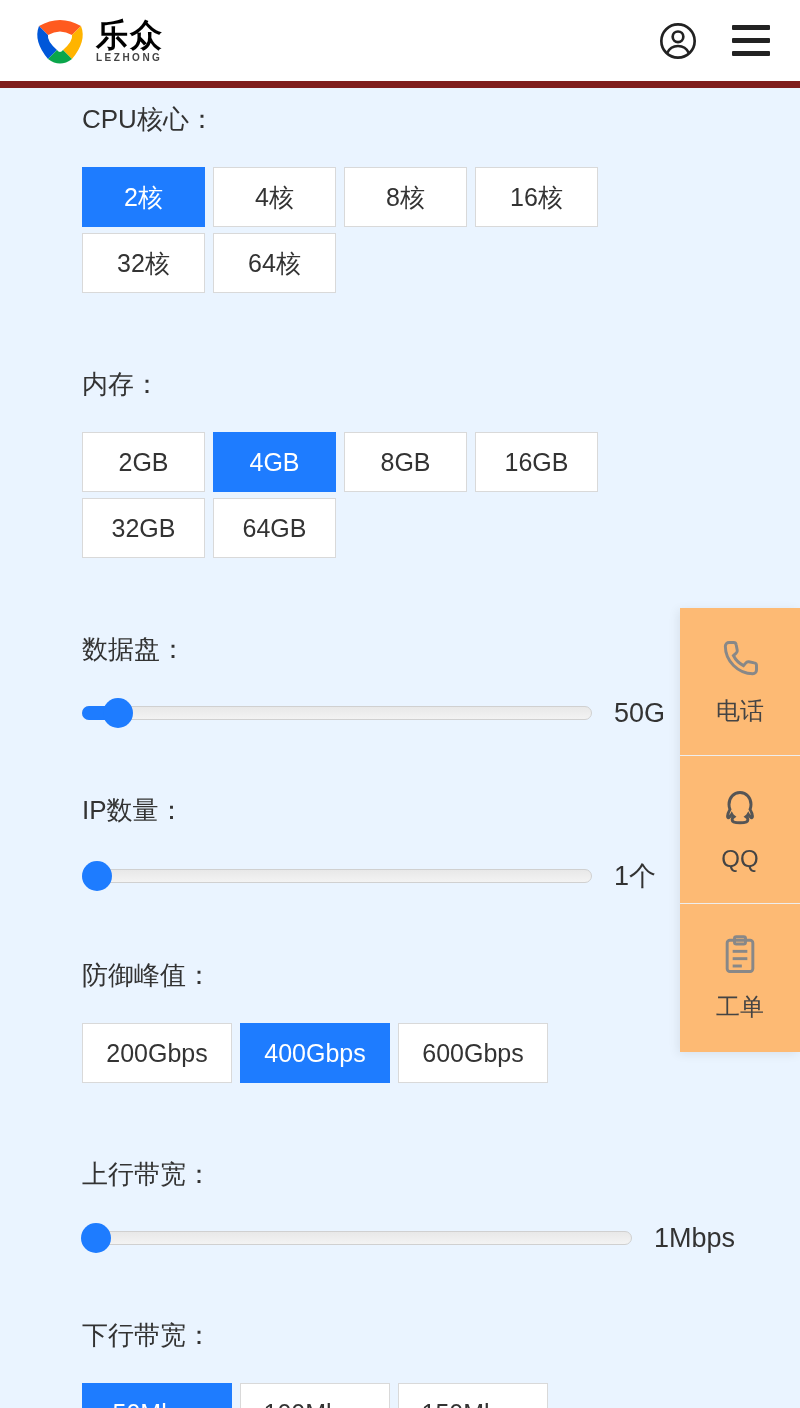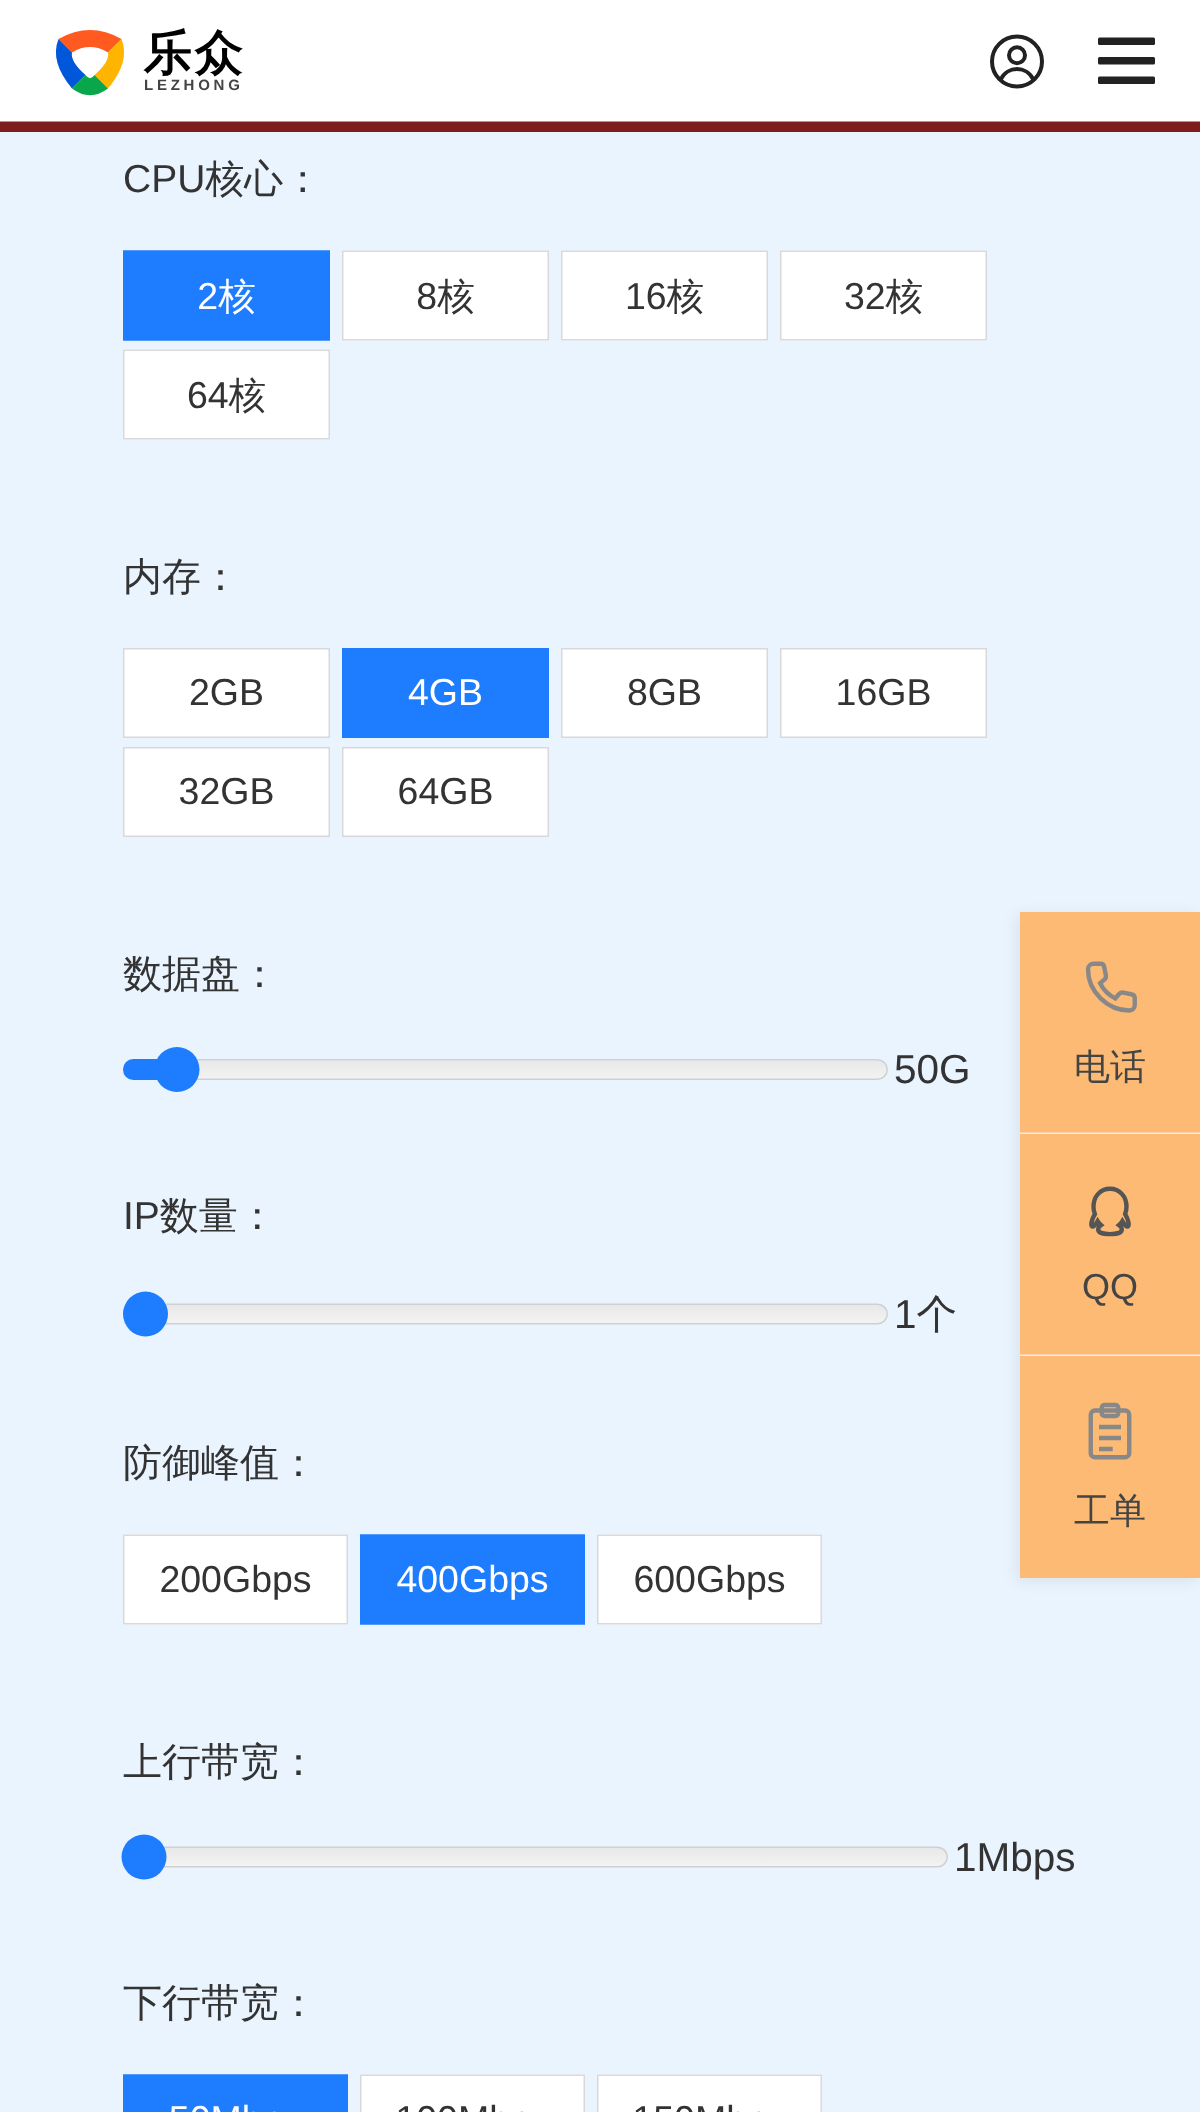--- a/index.html
+++ b/index.html
@@ -52,21 +52,21 @@
 
   
   .opt-grid {
     display: flex;
     flex-wrap: wrap;
     gap: 8px;
     row-gap: 6px;
     width: 640px;
   }
   .opt {
-    width: 138px;
+    width: 123px;
     height: 60px;
     background: #fff;
     border: 1px solid #d9d9d9;
     display: flex;
     align-items: center;
     justify-content: center;
     font-size: 25px;
     color: #333;
     cursor: pointer;
   }
@@ -75,21 +75,21 @@
     border-color: #1e7cff;
     color: #fff;
     font-weight: 500;
   }
   .opt.wide { width: 150px; }
 
   
   .slider-row {
     display: flex;
     align-items: center;
-    gap: 4px;
+    gap: 22px;
     width: 640px;
   }
   .slider-wrap {
     position: relative;
     flex: 1;
     height: 32px;
     display: flex;
     align-items: center;
   }
   .track-bg {
@@ -179,20 +179,21 @@
     </div>
   </div>
 </div>
 
 <div class="content">
 
   <div class="section first">
     <div class="label">CPU核心：</div>
     <div class="opt-grid">
       <div class="opt selected">2核</div>
+      <div class="opt">4核</div>
       <div class="opt">8核</div>
       <div class="opt">16核</div>
       <div class="opt">32核</div>
       <div class="opt">64核</div>
     </div>
   </div>
 
   <div class="section" style="margin-top:74px">
     <div class="label">内存：</div>
     <div class="opt-grid">

